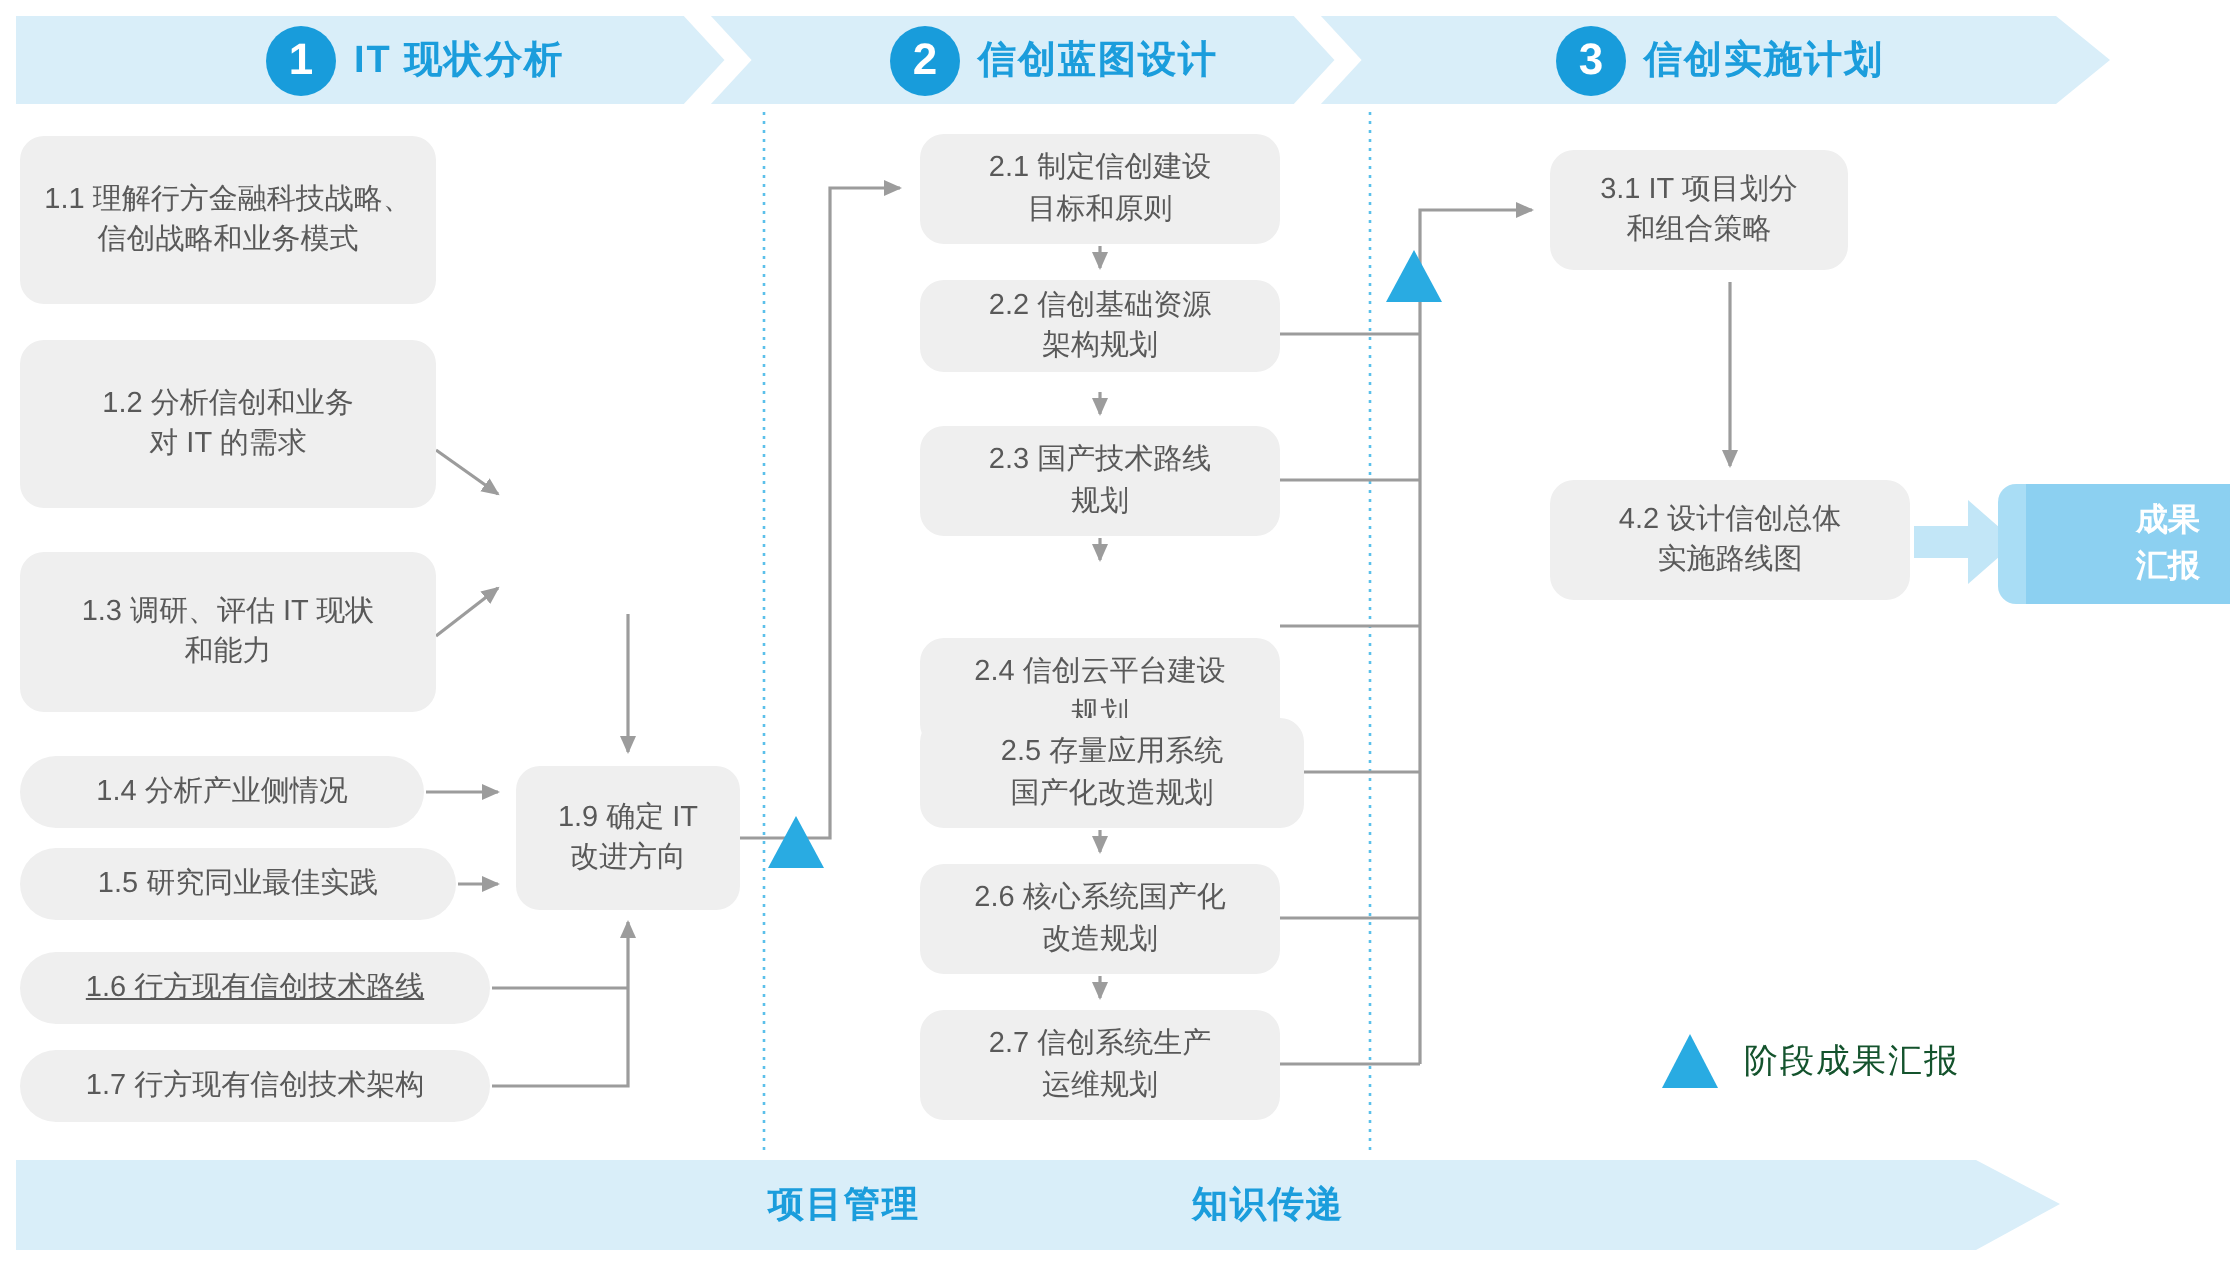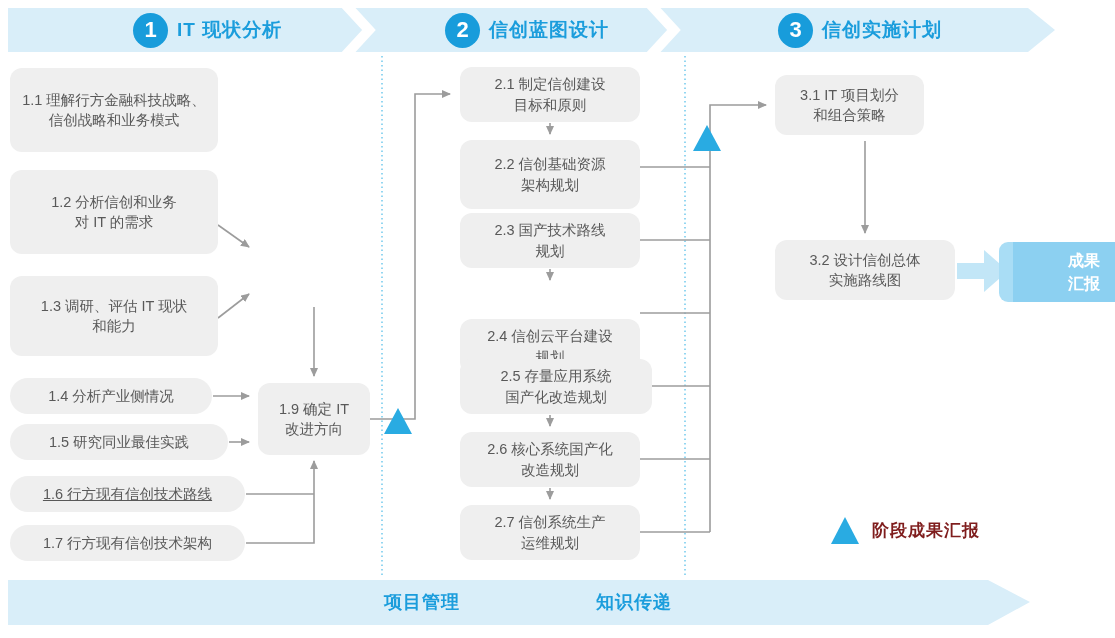--- a/index.html
+++ b/index.html
@@ -20,21 +20,21 @@
     font-size:14.5px;line-height:1.4;white-space:pre-line;z-index:2;padding:2px 3px;box-sizing:border-box;
   }
   .pill{border-radius:18px;white-space:nowrap;}
   .result{
     position:absolute;border-radius:9px;color:#ffffff;font-weight:bold;font-size:16px;
     line-height:1.45;display:flex;align-items:center;justify-content:center;text-align:center;
     white-space:pre-line;z-index:2;
     background:linear-gradient(90deg,#A9DDF5 0px,#A9DDF5 14px,#8CD0F1 14px,#8CD0F1 100%);
   }
   .bottom-label{position:absolute;top:590px;color:#1B9DDC;font-weight:bold;font-size:18px;letter-spacing:1px;z-index:3;white-space:nowrap;}
-  .legend-label{position:absolute;left:872px;top:519px;color:#7f1d1d;font-weight:bold;font-size:17px;letter-spacing:1px;z-index:3;white-space:nowrap;}
+  .legend-label{position:absolute;left:872px;top:519px;color:#14532d;font-weight:normal;font-size:17px;letter-spacing:1px;z-index:3;white-space:nowrap;}
 </style>
 </head>
 <body>
 
 <div class="canvas">
 
   <svg class="layer" viewBox="0 0 1115 638">
     <defs>
       <marker id="arr" markerWidth="11" markerHeight="9" refX="8" refY="4" orient="auto" markerUnits="userSpaceOnUse">
         <path d="M0,0 L9,4 L0,8 z" fill="#9C9C9C"></path>
@@ -106,36 +106,36 @@
 和能力</div>
   <div class="box pill" style="left:10px;top:378px;width:202px;height:36px;">1.4 分析产业侧情况</div>
   <div class="box pill" style="left:10px;top:424px;width:218px;height:36px;text-align:center;">1.5 研究同业最佳实践</div>
   <div class="box pill" style="left:10px;top:476px;width:235px;height:36px;text-decoration:underline;">1.6 行方现有信创技术路线</div>
   <div class="box pill" style="left:10px;top:525px;width:235px;height:36px;">1.7 行方现有信创技术架构</div>
   <div class="box" style="left:258px;top:383px;width:112px;height:72px;">1.9 确定 IT
 改进方向</div>
 
   <div class="box" style="left:460px;top:67px;width:180px;height:55px;">2.1 制定信创建设
 目标和原则</div>
-  <div class="box" style="left:460px;top:140px;width:180px;height:69px;">2.2 信创基础资源
+  <div class="box" style="left:460px;top:140px;width:180px;height:46px;">2.2 信创基础资源
 架构规划</div>
   <div class="box" style="left:460px;top:213px;width:180px;height:55px;">2.3 国产技术路线
 规划</div>
   <div class="box" style="left:460px;top:286px;width:180px;height:55px;margin-top:33px;">2.4 信创云平台建设
 规划</div>
   <div class="box" style="left:460px;top:359px;width:192px;height:55px;">2.5 存量应用系统
 国产化改造规划</div>
   <div class="box" style="left:460px;top:432px;width:180px;height:55px;">2.6 核心系统国产化
 改造规划</div>
   <div class="box" style="left:460px;top:505px;width:180px;height:55px;">2.7 信创系统生产
 运维规划</div>
 
   <div class="box" style="left:775px;top:75px;width:149px;height:60px;">3.1 IT 项目划分
 和组合策略</div>
-  <div class="box" style="left:775px;top:240px;width:180px;height:60px;">3.2 设计信创总体
+  <div class="box" style="left:775px;top:240px;width:180px;height:60px;">4.2 设计信创总体
 实施路线图</div>
 
   <div class="result" style="left:999px;top:242px;width:98px;height:60px;padding-left:36px;">成果
 汇报</div>
 
   <div class="bottom-label" style="left:384px;">项目管理</div>
   <div class="bottom-label" style="left:596px;">知识传递</div>
 
   <div class="legend-label">阶段成果汇报</div>
 

